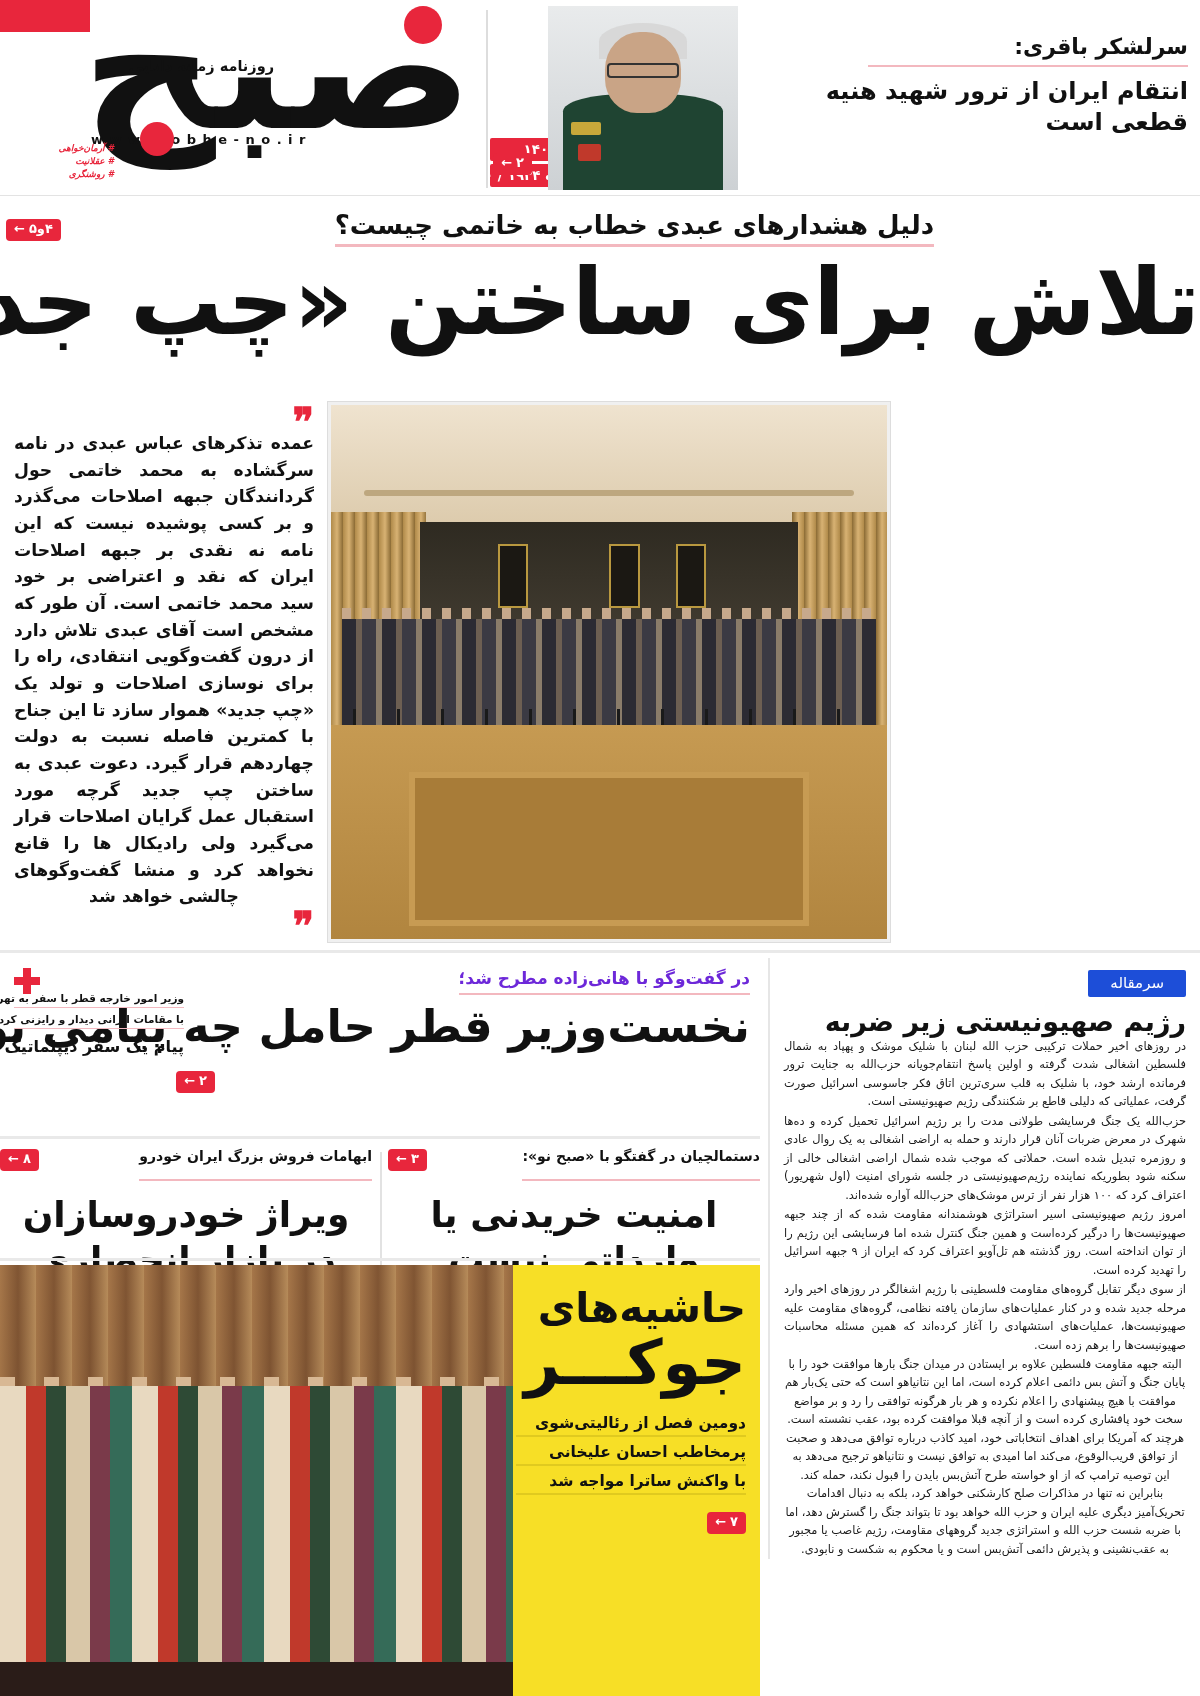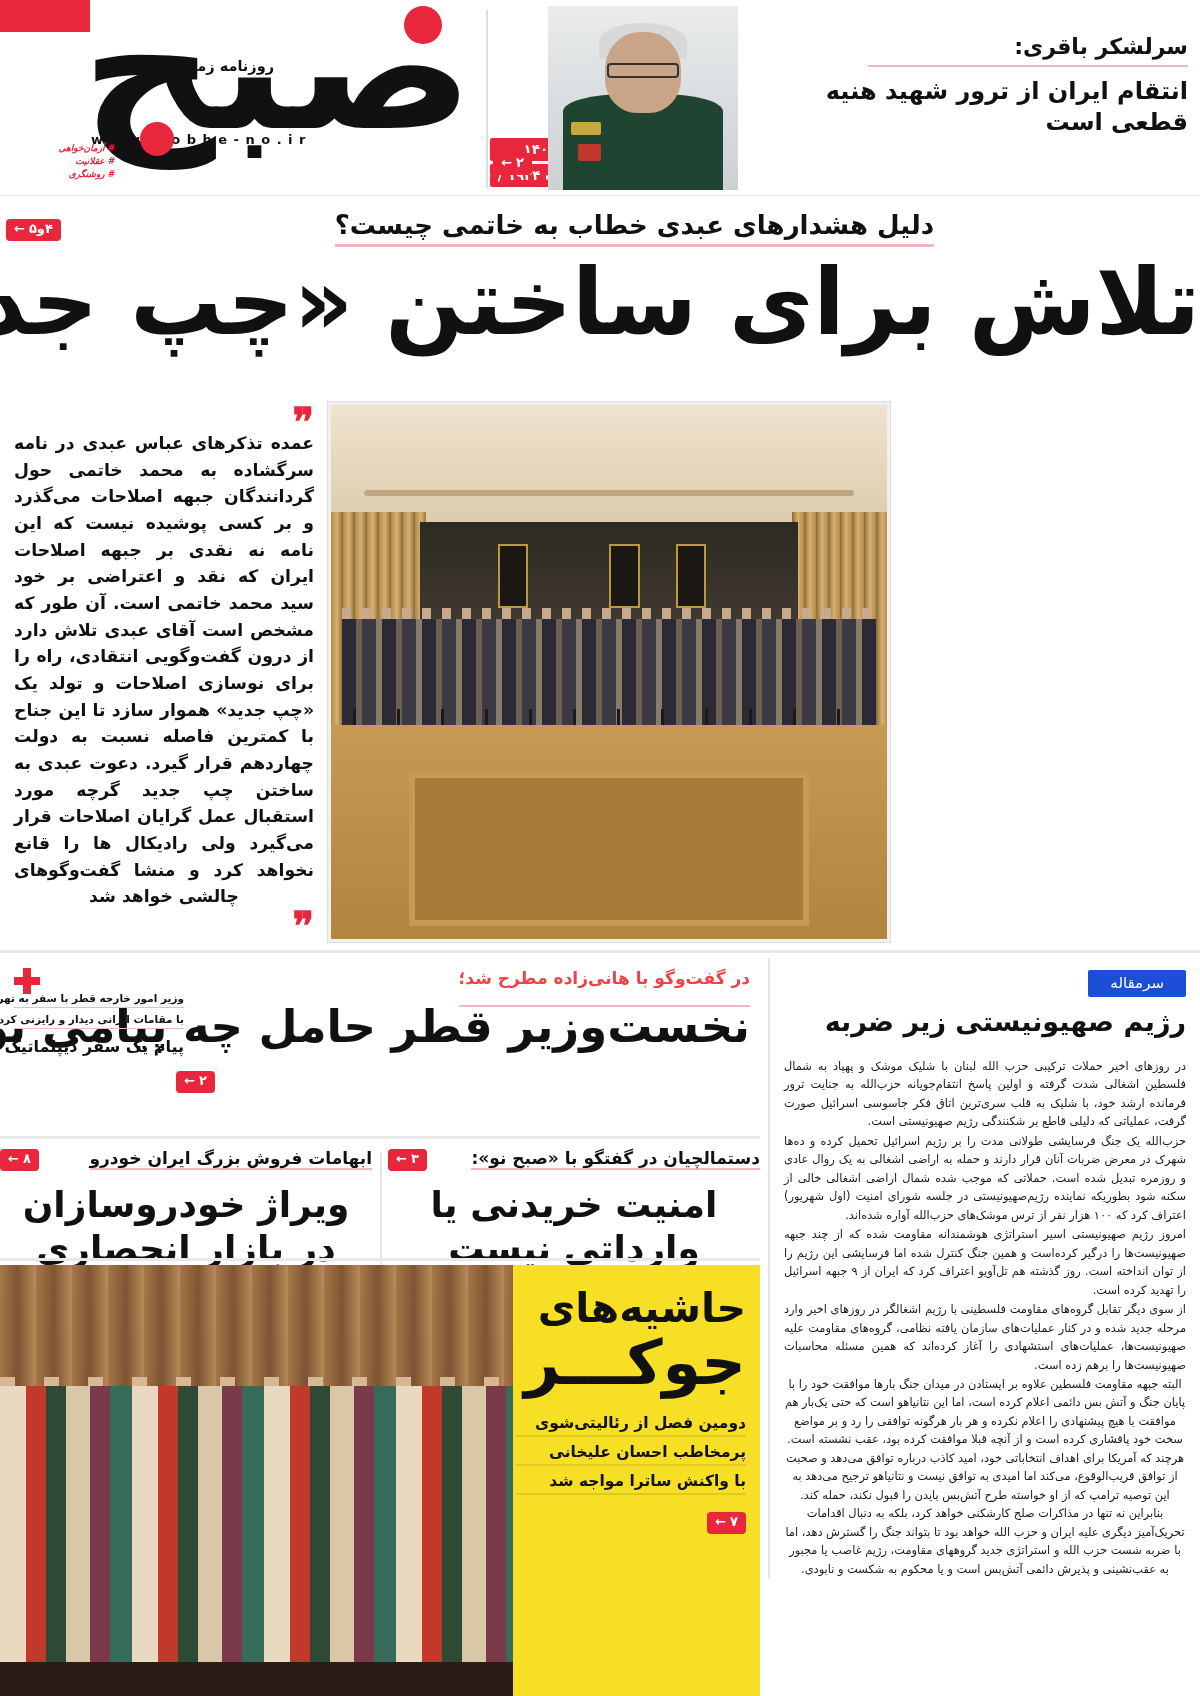--- a/index.html
+++ b/index.html
@@ -302,21 +302,21 @@
     padding: 4px 22px 5px 22px;
     display: inline-block;
     border-radius: 2px;
     margin-bottom: 9px;
   }
   .edit-title {
     font-size: 27px;
     font-weight: bold;
     color: #111;
     text-align: right;
-    margin-bottom: 20px;
+    margin-bottom: 0;
     letter-spacing: -0.4px;
   }
   .edit-body p {
     font-size: 11.4px;
     line-height: 1.62;
     color: #1a1a1a;
     text-align: justify;
     direction: rtl;
     margin-bottom: 1px;
   }
@@ -327,23 +327,23 @@
     position: absolute;
     top: 4px; right: 440px;
     width: 760px;
     height: 168px;
   }
   .qatar-kicker {
     position: absolute;
     top: 6px; right: 10px;
     font-size: 17px;
     font-weight: bold;
-    color: #ef4444;
+    color: #6d28d9;
     border-bottom: 2px solid #f3b8bf;
-    padding-bottom: 17px;
+    padding-bottom: 5px;
     white-space: nowrap;
   }
   .qatar-title {
     position: absolute;
     top: 38px; right: 10px;
     width: 575px;
     text-align: right;
     font-size: 45px;
     font-weight: bold;
     color: #111;
@@ -404,26 +404,26 @@
   .sub-story { position: absolute; top: 0; width: 372px; }
   .sub-right { right: 0; }
   .sub-left  { right: 388px; }
   .sub-divider {
     position: absolute;
     top: 4px; right: 378px;
     width: 2px; height: 150px;
     background: #e2e2e2;
   }
   .sub-kicker {
-    font-size: 17px;
+    font-size: 14px;
     font-weight: bold;
     color: #111;
     text-align: right;
     border-bottom: 2px solid #f3b8bf;
-    padding-bottom: 0;
+    padding-bottom: 15px;
     display: inline-block;
     float: right;
     white-space: nowrap;
   }
   .sub-badge-wrap { float: left; }
   .sub-title {
     clear: both;
     padding-top: 12px;
     font-size: 36px;
     font-weight: bold;

